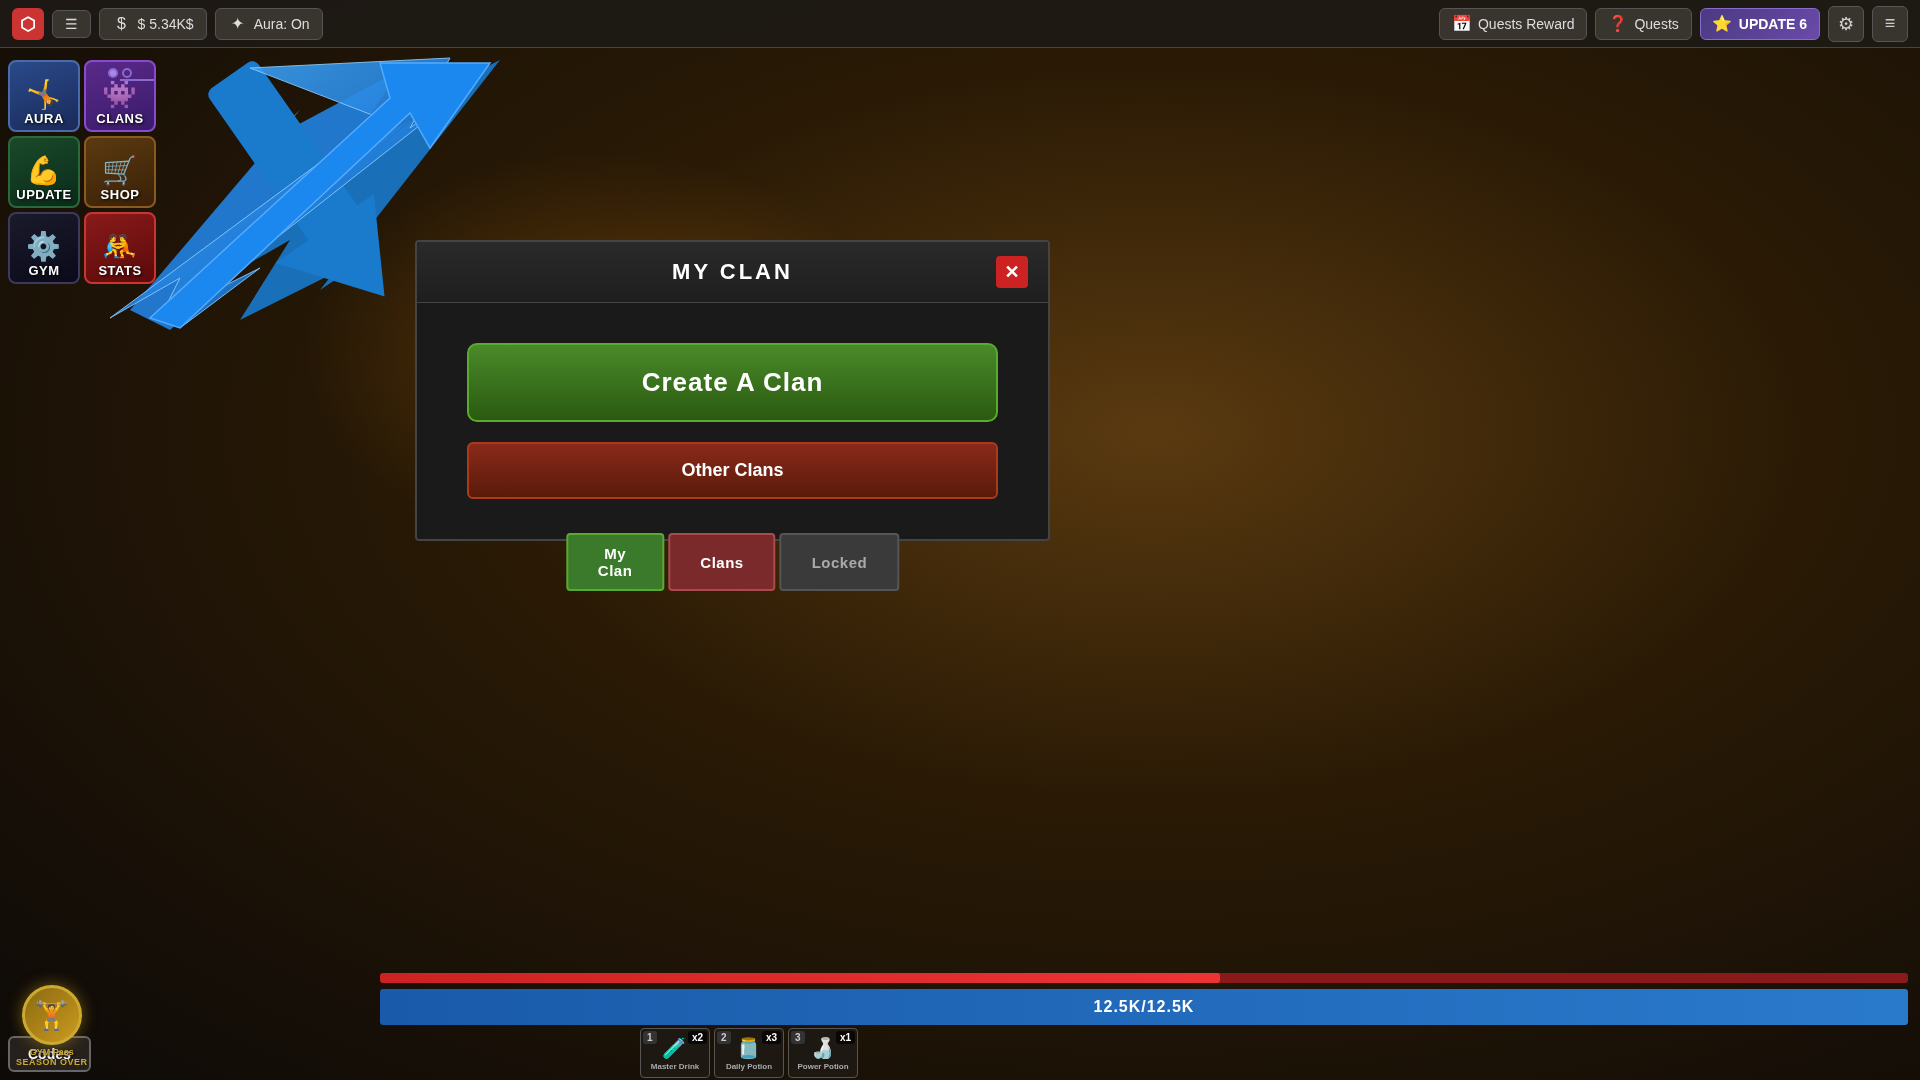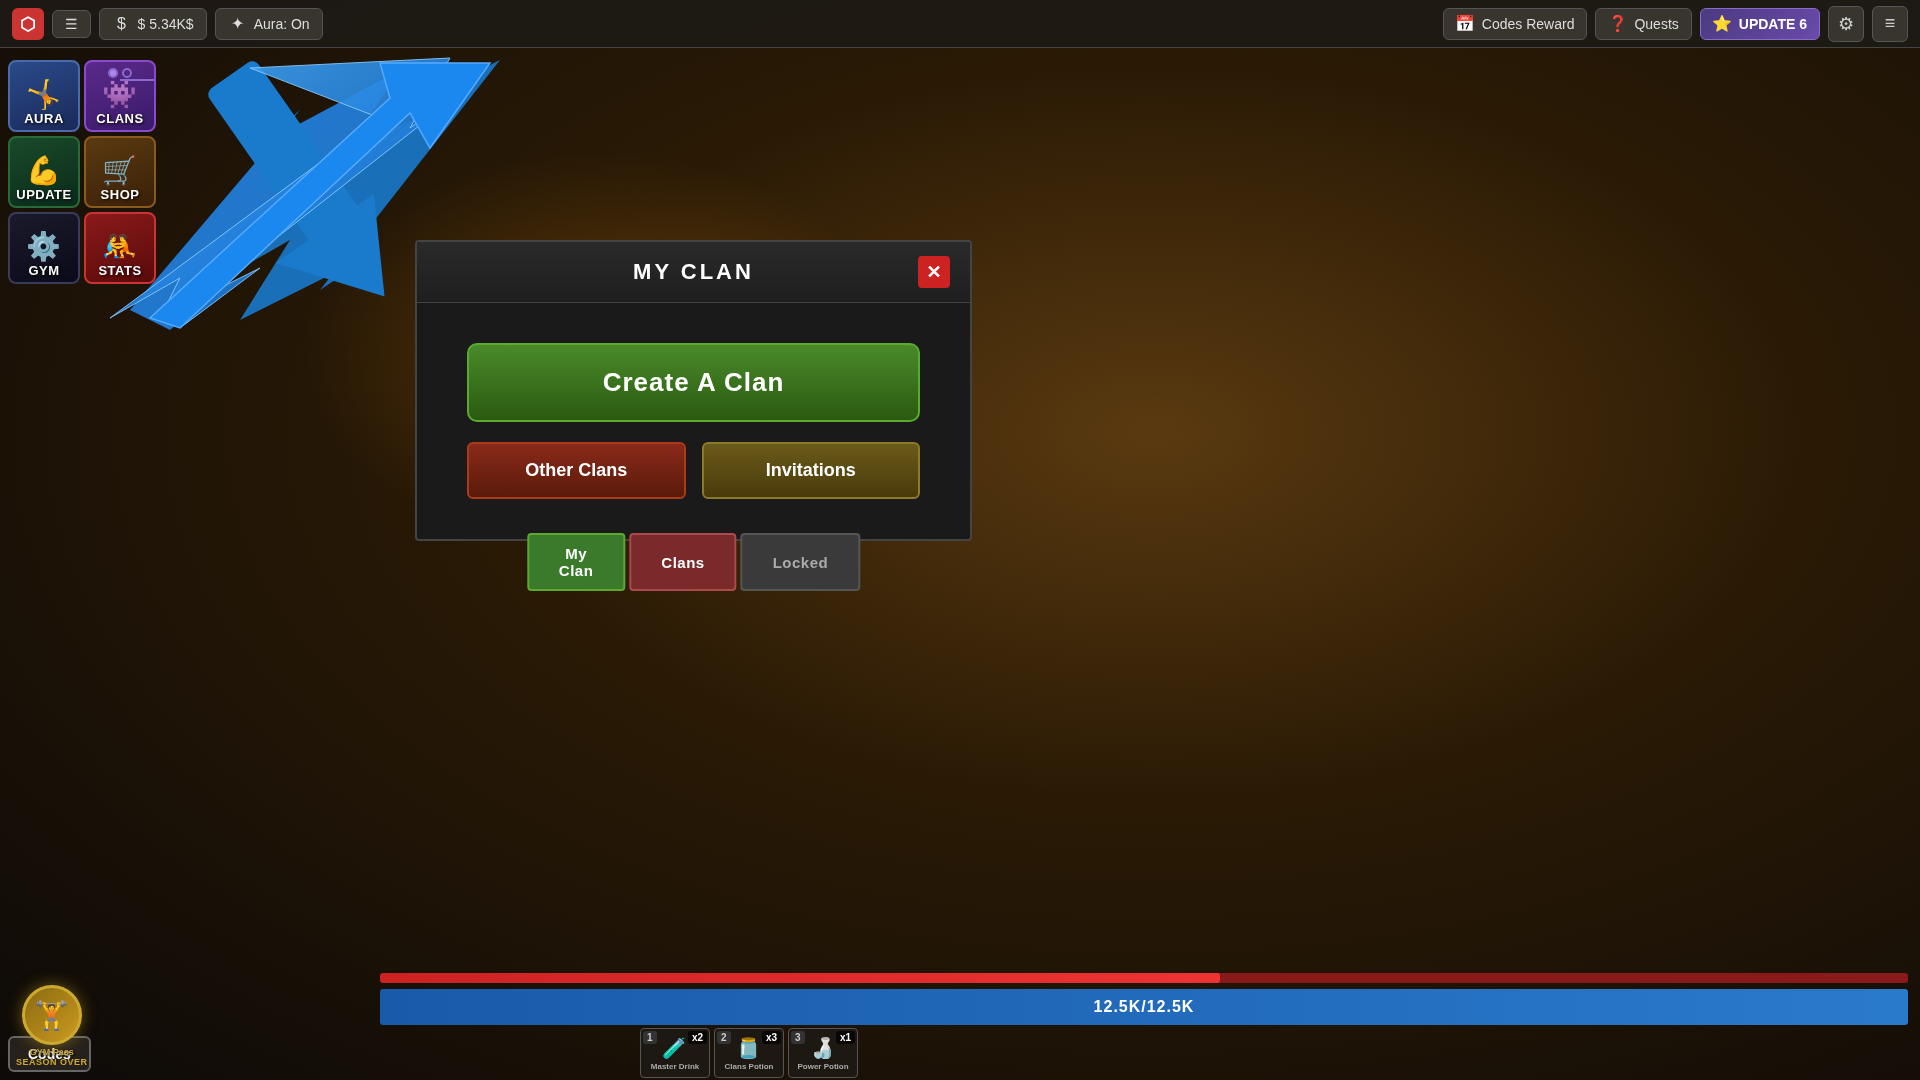--- a/index.html
+++ b/index.html
@@ -177,21 +177,21 @@
     .arrow-svg {
       width: 380px;
       height: 280px;
     }
 
     
     .modal {
       position: absolute;
       top: 240px;
       left: 415px;
-      width: 557px;
+      width: 635px;
       background: #1a1a1a;
       border: 2px solid #444;
       border-radius: 4px;
       z-index: 150;
     }
     .modal-header {
       background: linear-gradient(180deg, #2a2a2a, #1e1e1e);
       border-bottom: 1px solid #444;
       padding: 14px 20px;
       display: flex;
@@ -495,21 +495,21 @@
       <span>$ 5.34K$</span>
     </div>
     <div class="tb-btn">
       <span class="tb-icon">✦</span>
       <span>Aura: On</span>
     </div>
   </div>
   <div class="topbar-right">
     <div class="tb-btn">
       <span class="tb-icon">📅</span>
-      <span>Codes Reward</span>
+      <span>Quests Reward</span>
     </div>
     <div class="tb-btn">
       <span class="tb-icon">❓</span>
       <span>Quests</span>
     </div>
     <div class="tb-btn update-btn">
       <span class="tb-icon">⭐</span>
       <span>UPDATE 6</span>
     </div>
     <div class="settings-btn">
@@ -582,21 +582,20 @@
 <div class="modal">
   <div class="modal-header">
     <div style="width:32px"></div>
     <div class="modal-title">MY CLAN</div>
     <button class="modal-close">✕</button>
   </div>
   <div class="modal-body">
     <button class="create-clan-btn">Create A Clan</button>
     <div class="modal-row">
       <button class="other-clans-btn">Other Clans</button>
-      <button class="invitations-btn">Invitations</button>
     </div>
   </div>
 
   <div class="modal-tabs">
     <button class="tab-btn tab-my-clan">My Clan</button>
     <button class="tab-btn tab-clans">Clans</button>
     <button class="tab-btn tab-locked">Locked</button>
   </div>
 </div>
 
@@ -614,21 +613,21 @@
   <div class="inv-item">
     <span class="inv-badge">1</span>
     <span class="inv-count">x2</span>
     <span class="inv-icon">🧪</span>
     <span class="inv-label">Master Drink</span>
   </div>
   <div class="inv-item">
     <span class="inv-badge">2</span>
     <span class="inv-count">x3</span>
     <span class="inv-icon">🫙</span>
-    <span class="inv-label">Clans Potion</span>
+    <span class="inv-label">Daily Potion</span>
   </div>
   <div class="inv-item">
     <span class="inv-badge">3</span>
     <span class="inv-count">x1</span>
     <span class="inv-icon">🍶</span>
     <span class="inv-label">Power Potion</span>
   </div>
 </div>
 
 <div class="gym-pass-container">

